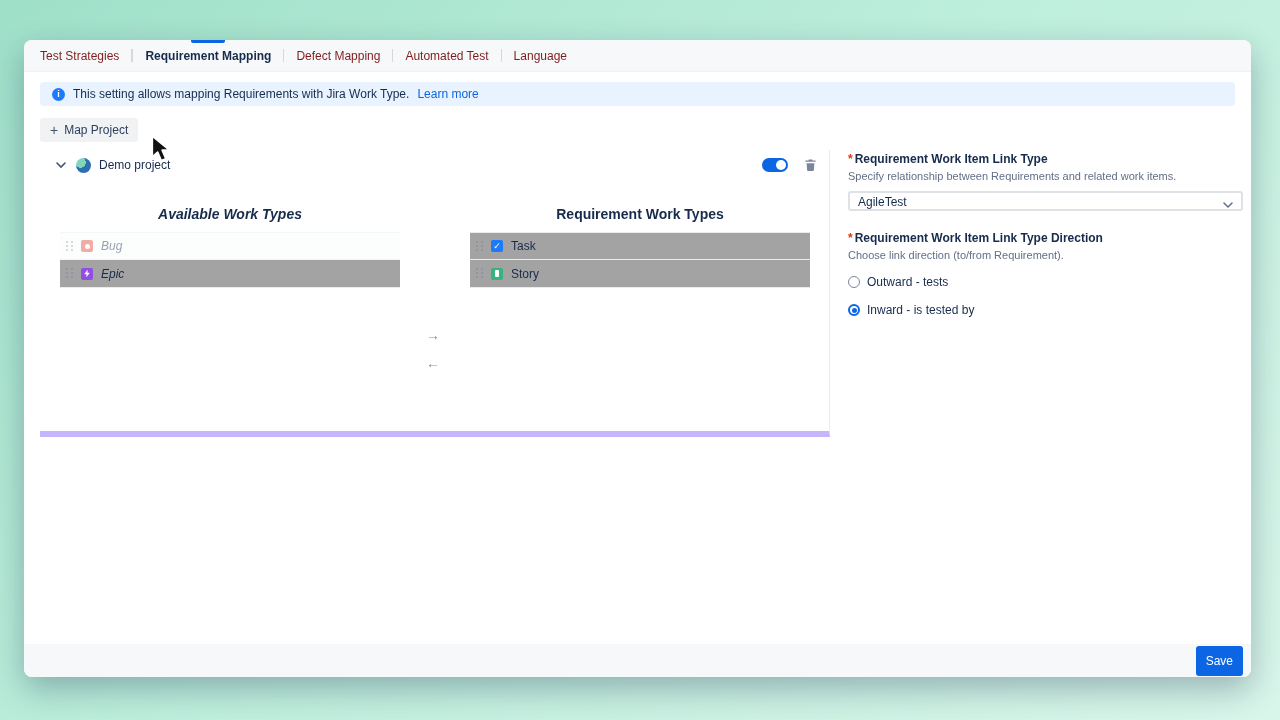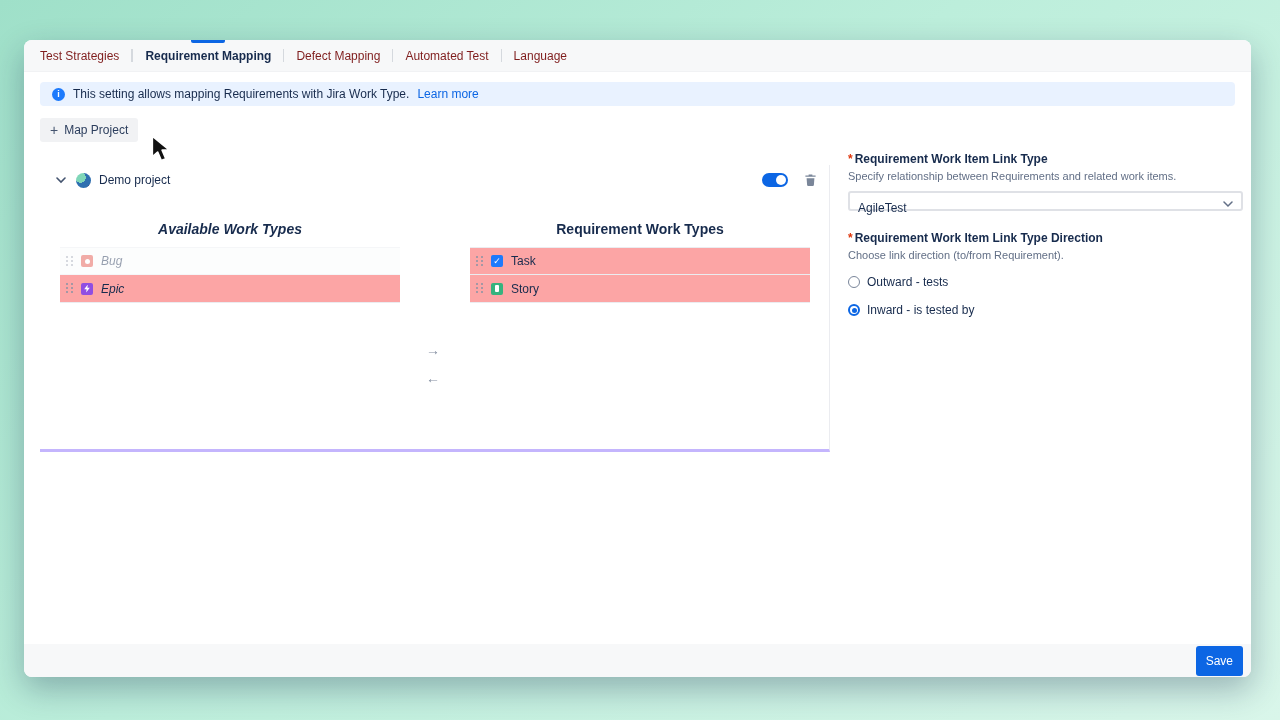--- a/index.html
+++ b/index.html
@@ -38,42 +38,42 @@
   
   .map-project { position:absolute; left:16px; top:78px; height:16px;
                  background:#f1f2f4; border:none; border-radius:3px;
                  display:inline-flex; align-items:center; gap:6px; padding:12px 10px;
                  font-size:12px; color:#2c3e5d; font-family:inherit; cursor:pointer; }
   .plus { font-size:14px; line-height:1; color:#44546f; }
   .plus::before { content:'+'; }
 
   
   .panel { position:absolute; left:16px; top:110px; width:790px; height:287px;
-           border-right:1px solid #ebecf0; border-bottom:3px solid #c4b5fd;margin-top:15px; }
+           border-right:1px solid #ebecf0; border-bottom:6px solid #c4b5fd; }
   .project-row { position:absolute; top:0; left:0; right:0; height:30px;
                  display:flex; align-items:center; gap:8px; padding:0 12px 0 14px; }
   .chev { width:14px; height:14px; display:flex; align-items:center; justify-content:center;
           cursor:pointer; color:#44546f; }
   .avatar { width:15px; height:15px; border-radius:50%; flex:0 0 auto;
             background:radial-gradient(circle at 30% 30%, #7fd6b8 0 35%, #2e6fb0 36% 75%, #1b4a8a 76%); }
   .project-name { font-size:12px; }
   .row-right { margin-left:auto; display:flex; align-items:center; gap:16px; }
   .toggle { width:26px; height:14px; border-radius:8px; background:#0c66e4;
             position:relative; cursor:pointer; }
   .toggle .knob { position:absolute; top:2px; right:2px; width:10px; height:10px;
                   border-radius:50%; background:#fff; }
   .trash { cursor:pointer; display:flex; }
 
   .col { position:absolute; top:56px; width:340px; }
   .col-left  { left:20px;font-style:italic; }
   .col-right { left:430px; }
   .col h3 { font-size:14px; font-weight:bold; text-align:center; color:#172b4d; height:18px; }
   .wt-list { margin-top:8px; }
   .wt-row { height:28px; display:flex; align-items:center; gap:8px; padding:0 6px;
-            border-bottom:1px solid #ebecf0; cursor:grab; background:#fca5a5; }
+            border-bottom:1px solid #ebecf0; cursor:grab; background:#a3a3a3; }
   .wt-row:first-child { border-top:1px solid #ebecf0; }
   .wt-row.disabled { opacity:.45; background:#fafbfc; }
   .drag { width:7px; height:11px; position:relative; color:#8993a4; flex:0 0 auto; cursor:grab; }
   .drag::before { content:''; position:absolute; left:0; top:0; width:2px; height:2px;
                   border-radius:50%; background:currentColor;
                   box-shadow:0 4px 0 currentColor, 0 8px 0 currentColor,
                              5px 0 0 currentColor, 5px 4px 0 currentColor, 5px 8px 0 currentColor; }
   .wt-icon { width:12px; height:12px; border-radius:2px; position:relative; flex:0 0 auto; }
   .wt-icon.bug   { background:#e2483d; }
   .wt-icon.bug::after   { content:''; position:absolute; inset:3.5px; border-radius:50%; background:#fff; }
@@ -94,21 +94,21 @@
                font-size:14px; cursor:pointer; line-height:1; font-family:inherit; }
   .arrow-right::before { content:'\2192'; }
   .arrow-left::before  { content:'\2190'; }
 
   
   .rpanel { position:absolute; left:824px; top:112px; width:395px; }
   .field-label { font-size:12px; font-weight:bold; color:#172b4d; }
   .req { color:#de350b; margin-right:2px; font-weight:bold; }
   .field-desc { font-size:11px; color:#626f86; margin-top:4px; }
   .select { margin-top:9px; height:20px; border:2px solid #dfe1e6; border-radius:3px;
-            background:#fff; display:flex; align-items:flex-start; padding:8px 8px;
+            background:#fff; display:flex; align-items:flex-end; padding:0 8px;
             font-size:12px; cursor:pointer; }
   .select .chevdn { margin-left:auto; display:flex; }
   .group2 { margin-top:20px; }
   .radio-option { display:flex; align-items:center; gap:7px; margin-top:14px;
                   font-size:12px; cursor:pointer; }
   .radio { width:12px; height:12px; border-radius:50%; border:1px solid #7a869a;
            background:#fff; position:relative; flex:0 0 auto; }
   .radio.selected { border:2px solid #0c66e4; }
   .radio.selected::after { content:''; position:absolute; inset:1.5px; border-radius:50%;
                            background:#0c66e4; }

